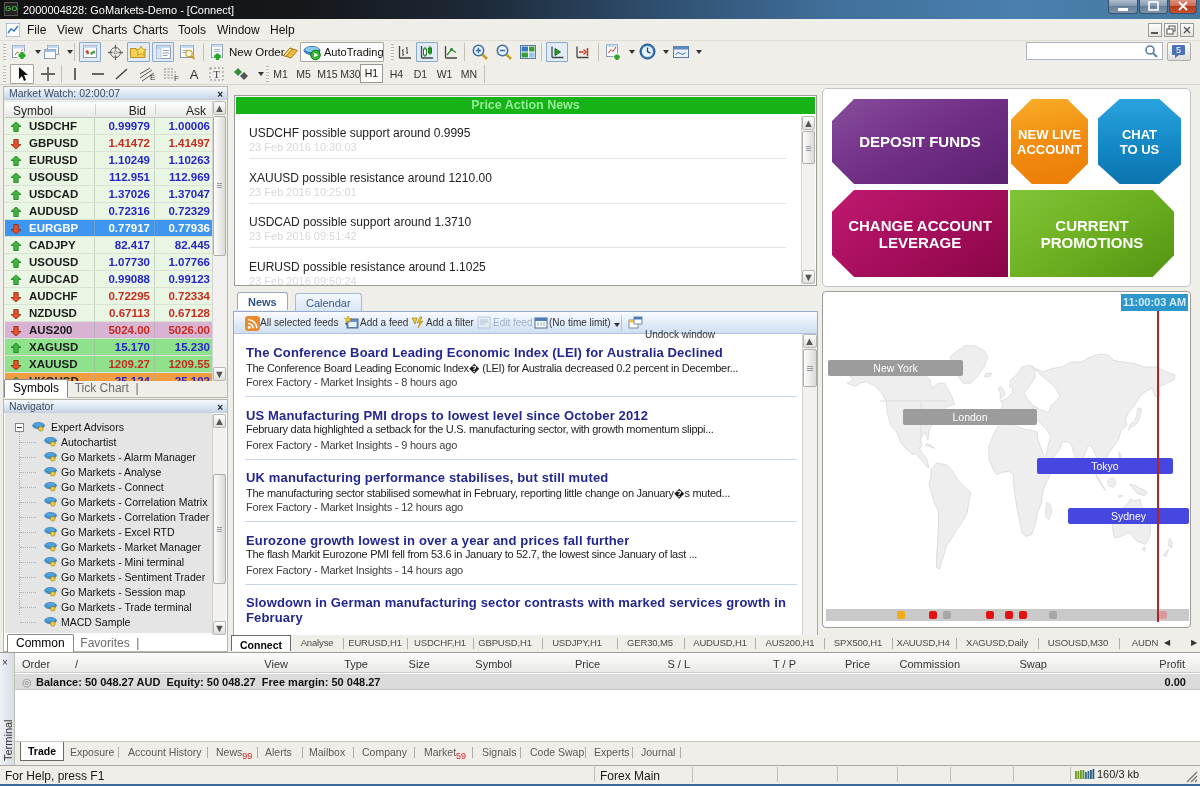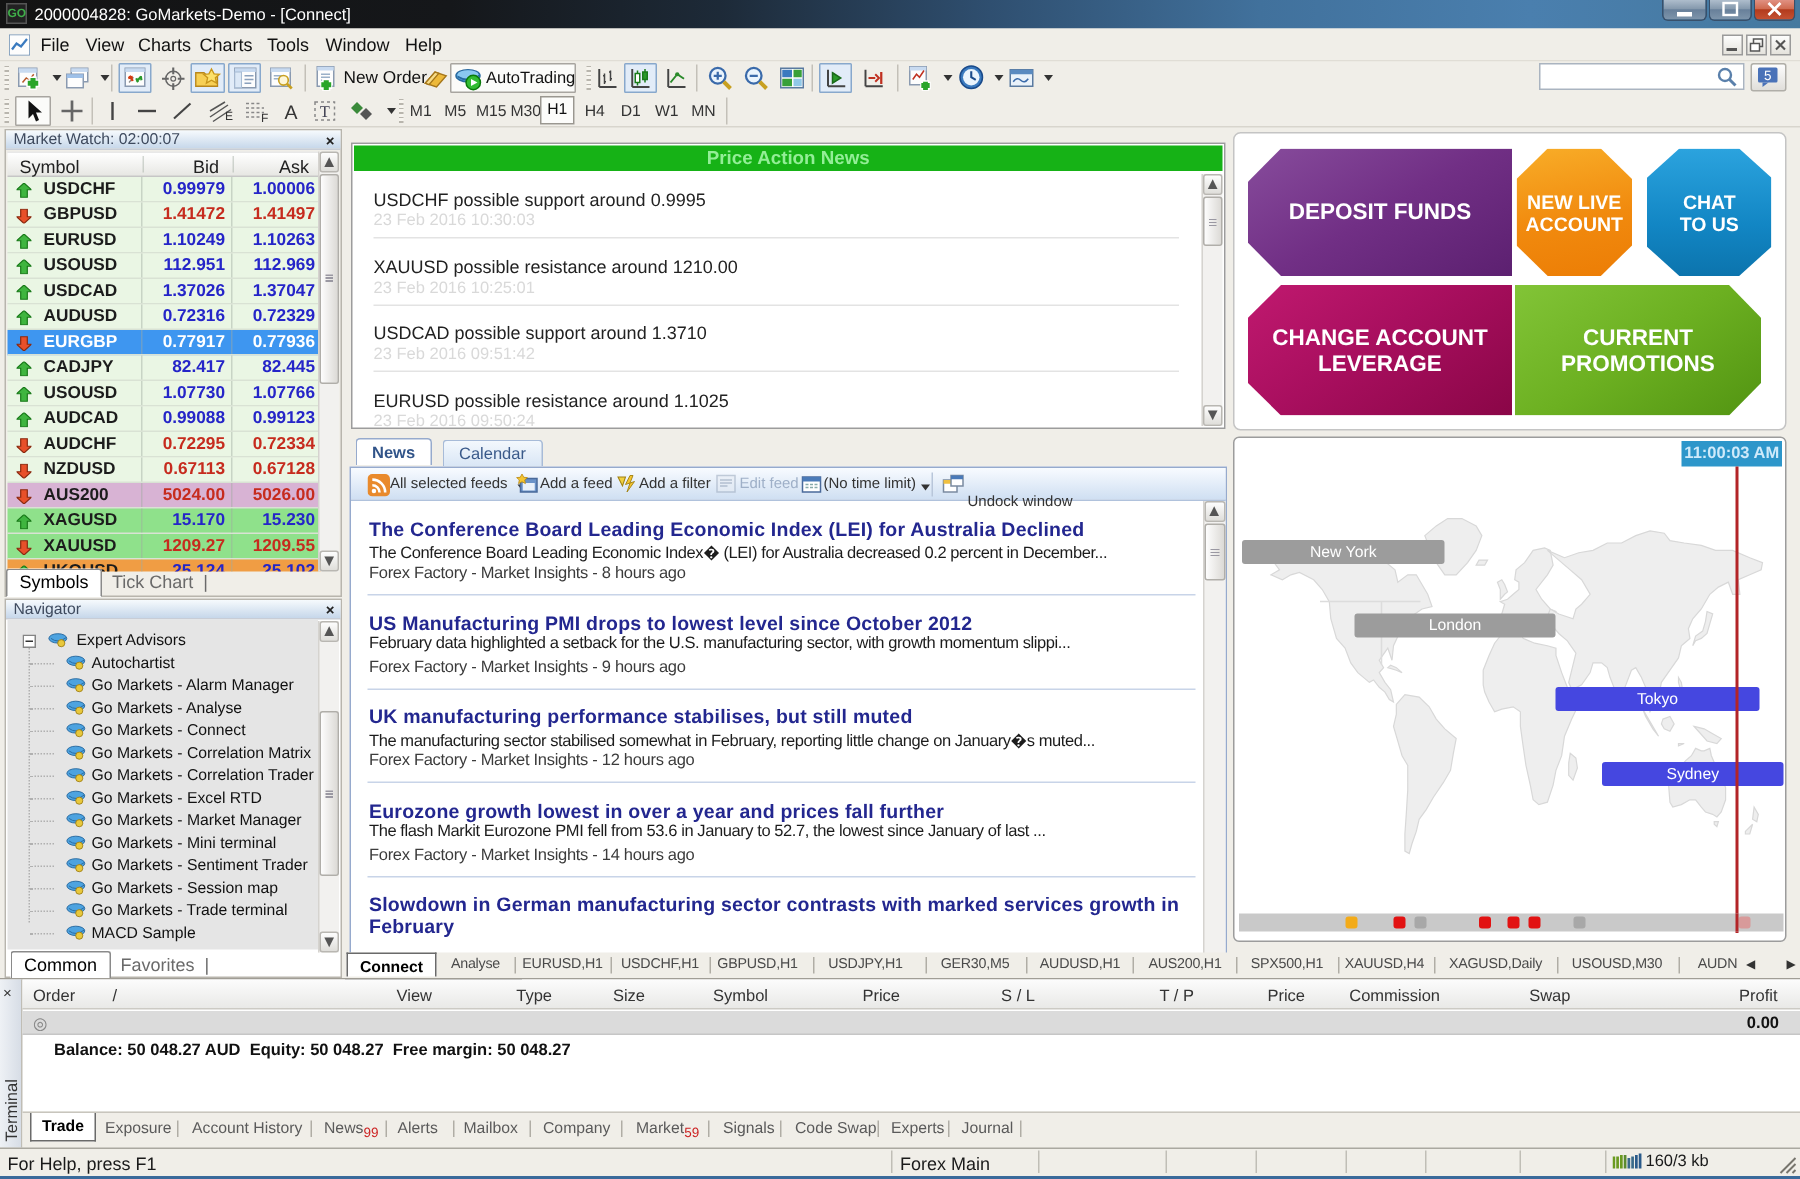--- a/index.html
+++ b/index.html
@@ -912,21 +912,21 @@
       <span class="th" style="right:600px">Price</span>
       <span class="th" style="right:510px">S / L</span>
       <span class="th" style="right:404px">T / P</span>
       <span class="th" style="right:330px">Price</span>
       <span class="th" style="right:240px">Commission</span>
       <span class="th" style="right:153px">Swap</span>
       <span class="th" style="right:15px">Profit</span>
     </div>
  <div id="balrow">
   <span class="abs" style="left:7px;top:2px;color:#888;font-weight:normal">◎</span>
-  <span class="abs" style="left:21px;top:20px">Balance: 50 048.27 AUD&nbsp; Equity: 50 048.27&nbsp; Free margin: 50 048.27</span>
+  <span class="abs" style="left:21px;top:2px">Balance: 50 048.27 AUD&nbsp; Equity: 50 048.27&nbsp; Free margin: 50 048.27</span>
   <span class="abs" style="right:14px;top:2px">0.00</span>
  </div>
  <div id="termtabs">
       <span class="abs" style="left:5px;top:0;width:44px;height:19px;background:#fff;border:1px solid #6a6a6a;border-top:none;font-weight:bold;color:#000;text-align:center;padding-top:3px">Trade</span>
       <span class="tt" style="left:55px">Exposure</span>
       <span class="tt" style="left:113px">Account History</span>
       <span class="tt" style="left:201px">News<sub style="color:#cc2222;font-size:9px">99</sub></span>
       <span class="tt" style="left:250px">Alerts</span>
       <span class="tt" style="left:294px">Mailbox</span>
       <span class="tt" style="left:347px">Company</span>

